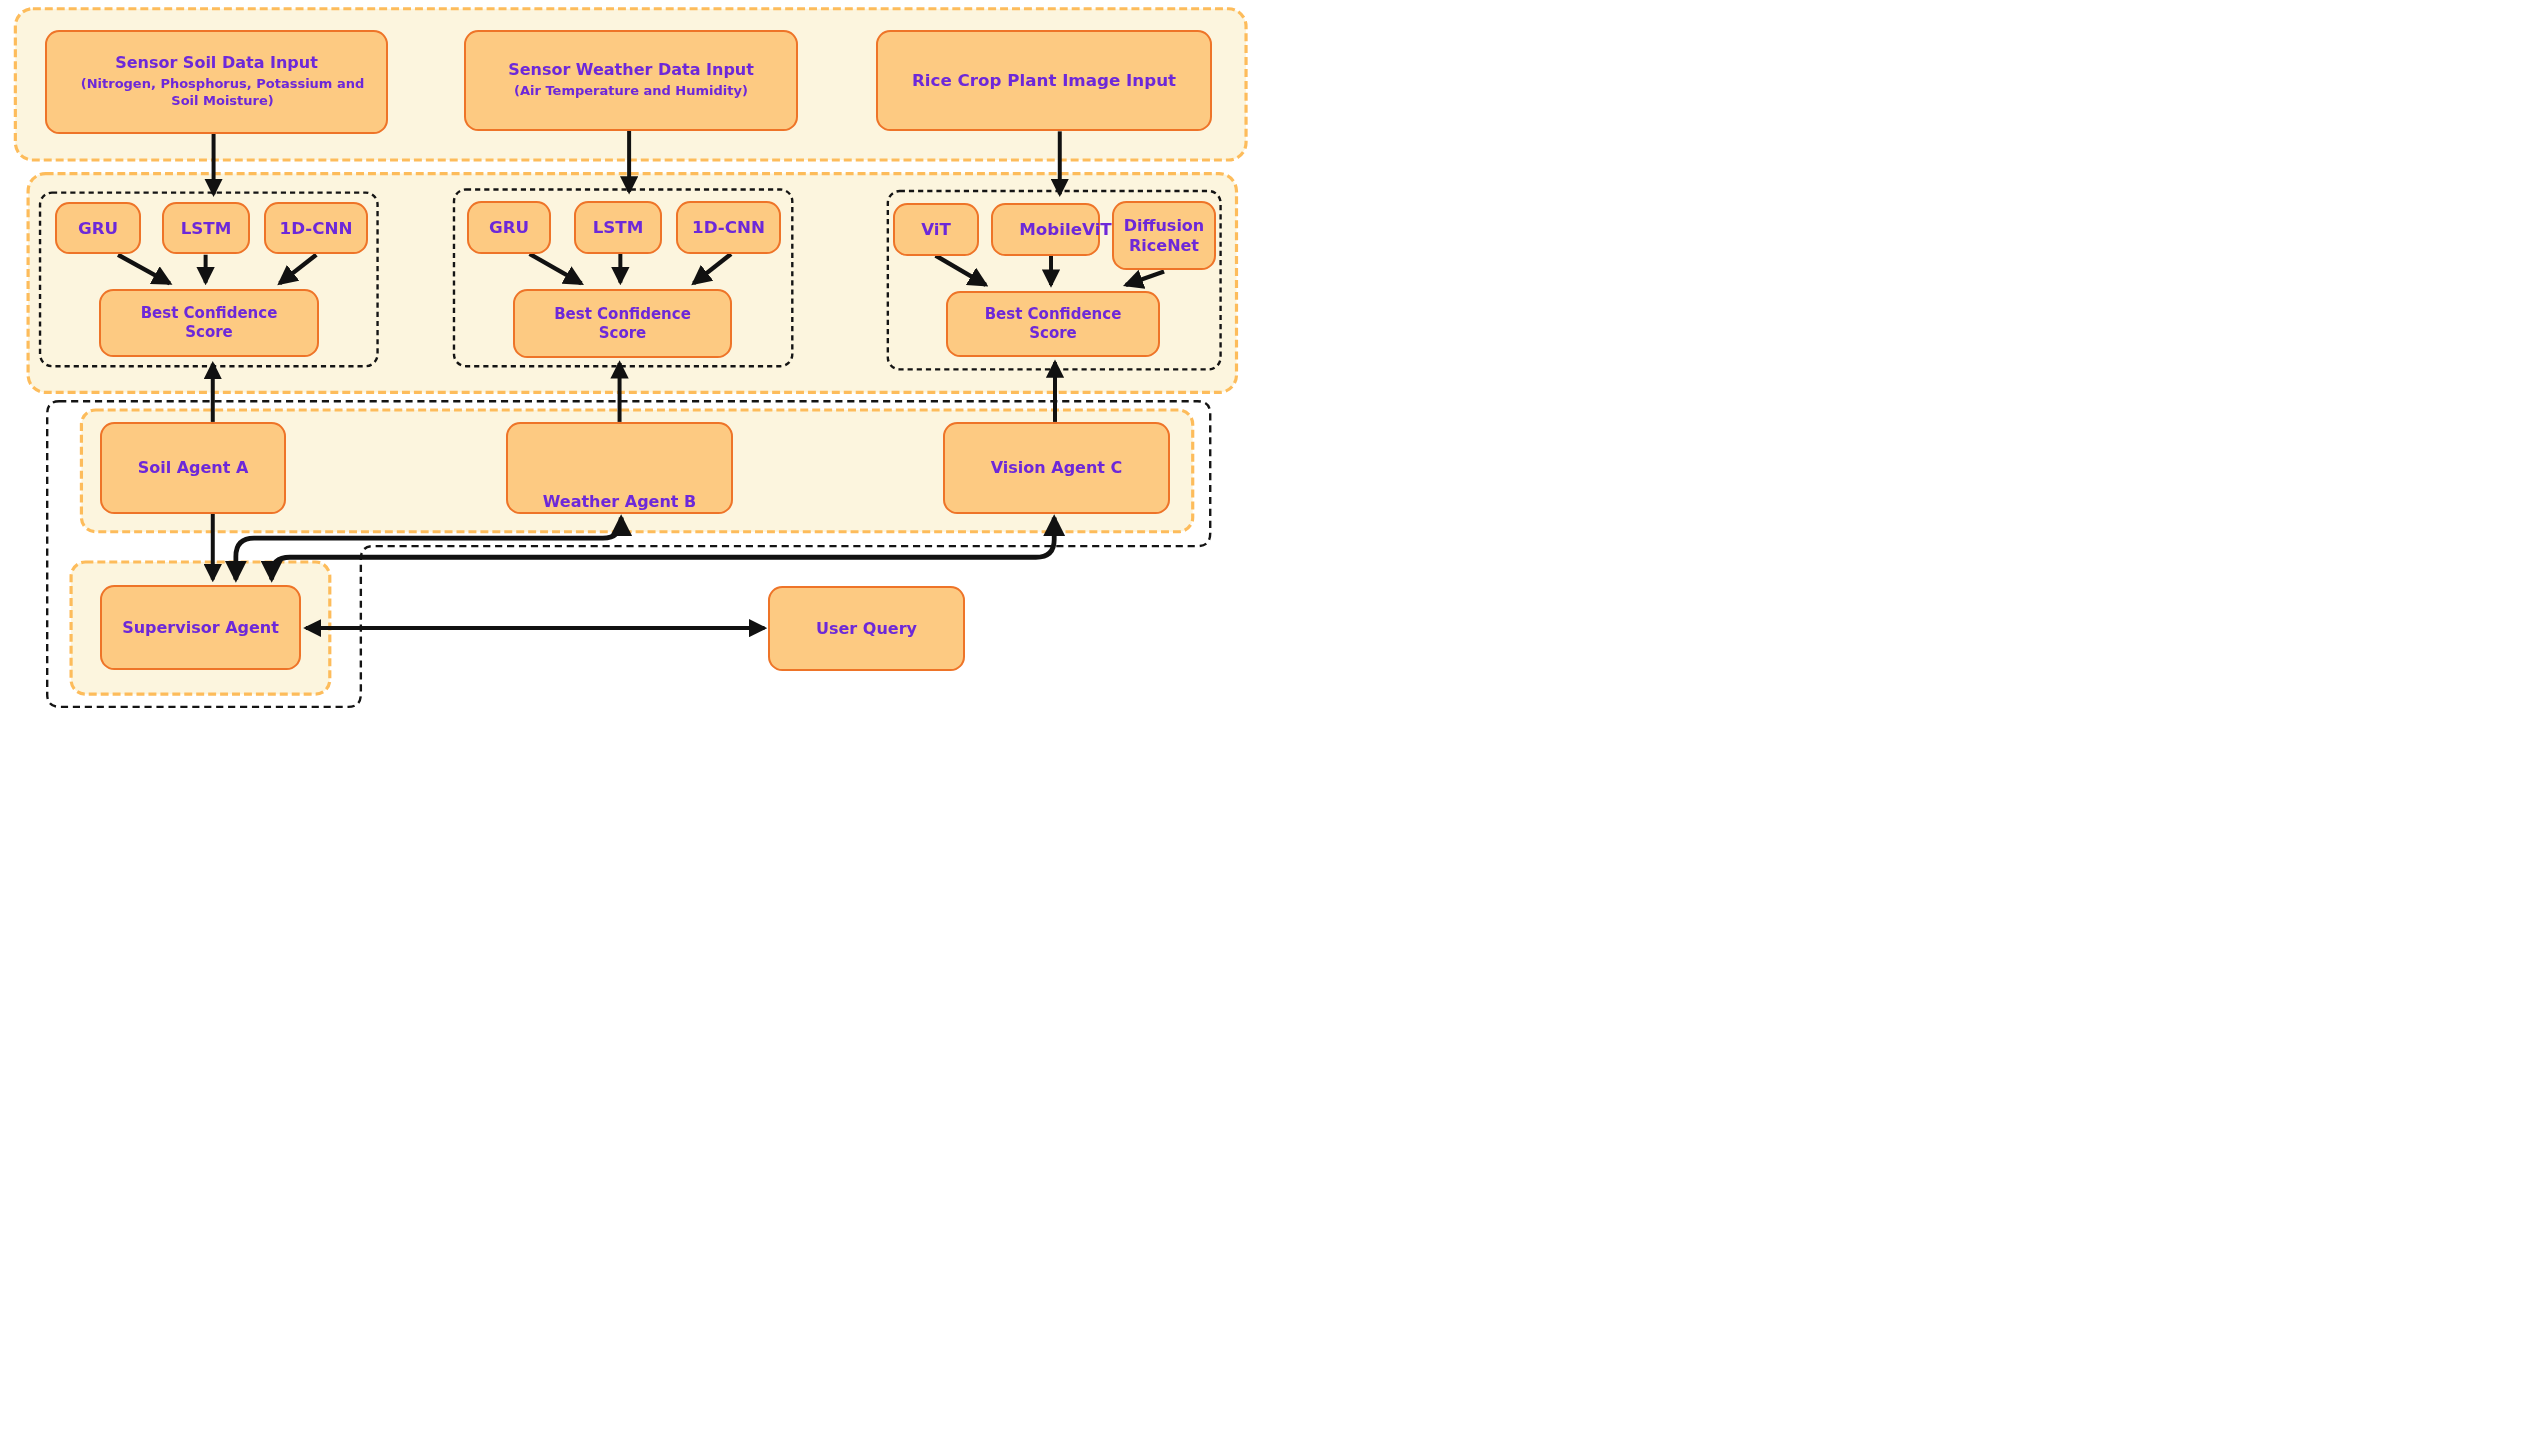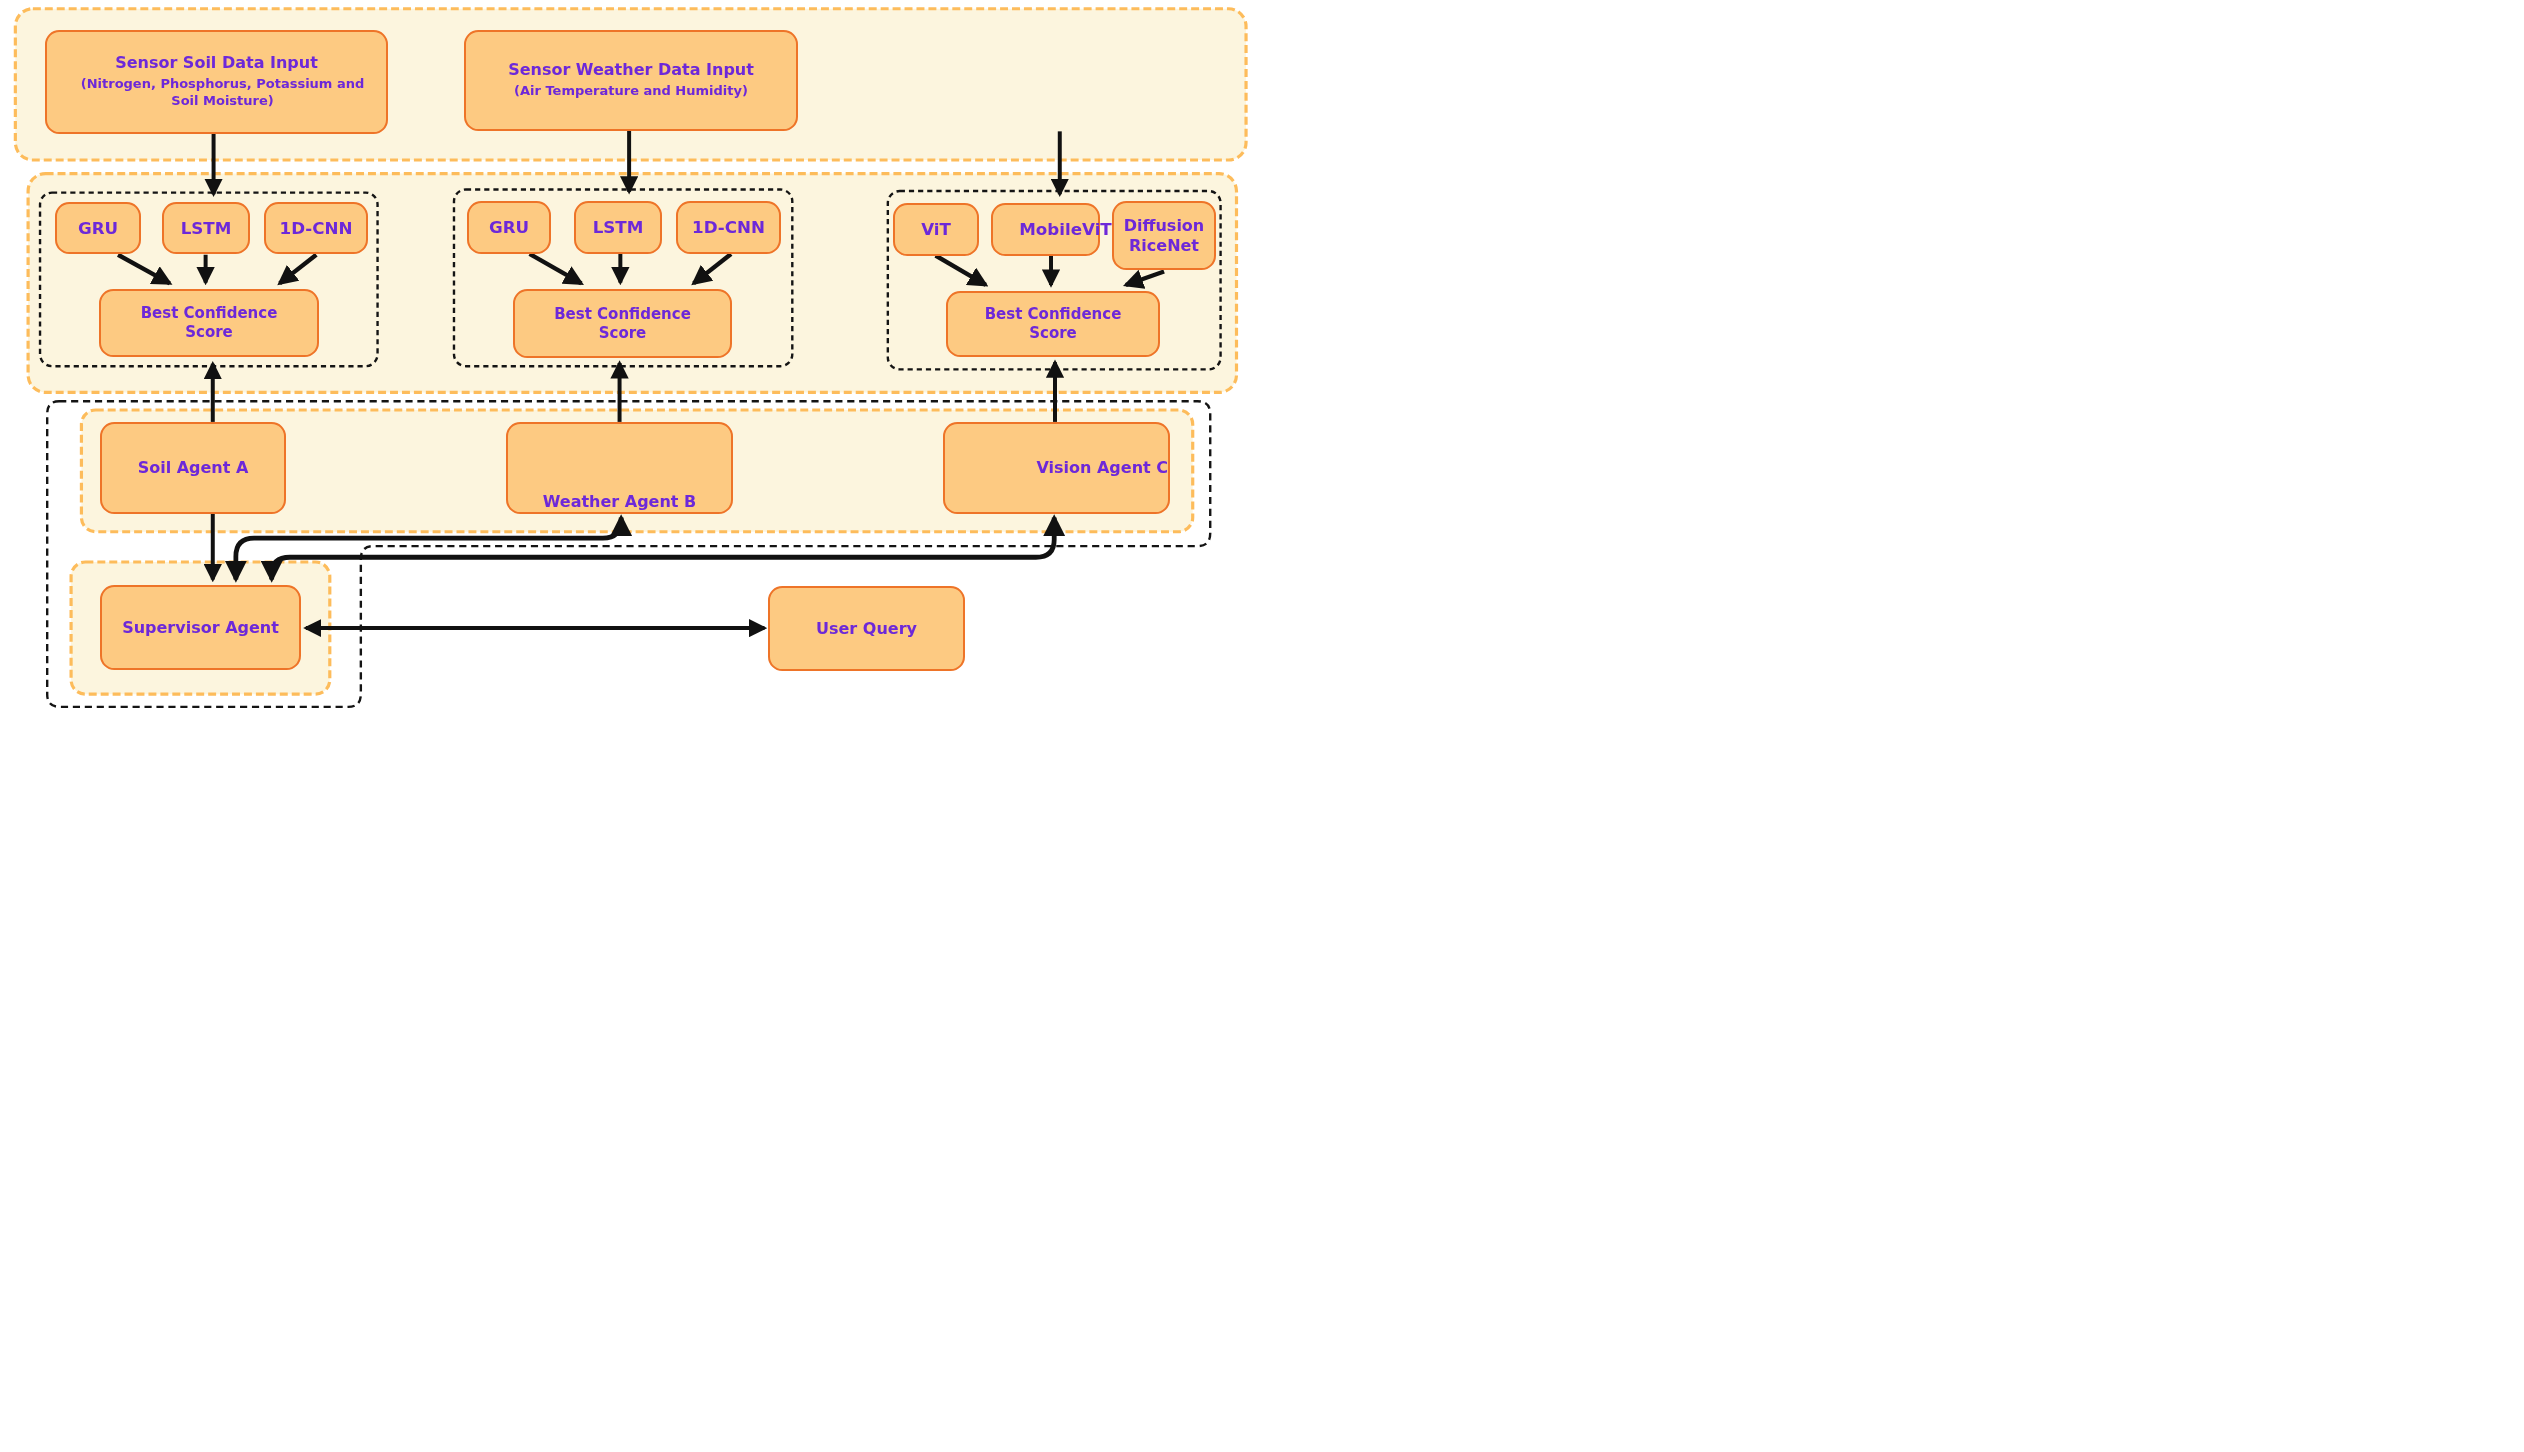--- a/index.html
+++ b/index.html
@@ -71,20 +71,23 @@
   </svg>
 
   <div class="node" style="left:45px;top:29.5px;width:343px;height:104px;">
     <div class="t">Sensor Soil Data Input</div>
     <div class="s wrapnarrow">(Nitrogen, Phosphorus, Potassium and Soil Moisture)</div>
   </div>
   <div class="node" style="left:464px;top:29.5px;width:334px;height:101px;">
     <div class="t">Sensor Weather Data Input</div>
     <div class="s">(Air Temperature and Humidity)</div>
   </div>
+  <div class="node" style="left:876px;top:30px;width:336px;height:101px;">
+    <div class="t" style="font-size:16.7px;">Rice Crop Plant Image Input</div>
+  </div>
 
   <div class="node model" style="left:55px;top:202px;width:86px;height:52px;">
     <div class="t">GRU</div>
   </div>
   <div class="node model" style="left:162px;top:202px;width:88px;height:52px;">
     <div class="t">LSTM</div>
   </div>
   <div class="node model" style="left:264px;top:202px;width:104px;height:52px;">
     <div class="t">1D-CNN</div>
   </div>
@@ -117,21 +120,21 @@
   <div class="node bcs" style="left:946px;top:291px;width:214px;height:66px;">
     <div class="t">Best Confidence Score</div>
   </div>
 
   <div class="node agent" style="left:100px;top:422px;width:186px;height:92px;">
     <div class="t">Soil Agent A</div>
   </div>
   <div class="node agent" style="left:506px;top:422px;width:227px;height:92px;justify-content:flex-end;">
     <div class="t">Weather Agent B</div>
   </div>
-  <div class="node agent" style="left:943px;top:422px;width:227px;height:92px;align-items:flex-end;">
+  <div class="node agent" style="left:943px;top:422px;width:227px;height:92px;">
     <div class="t">Vision Agent C</div>
   </div>
 
   <div class="node agent" style="left:100px;top:585px;width:201px;height:85px;">
     <div class="t">Supervisor Agent</div>
   </div>
   <div class="node agent" style="left:768px;top:586px;width:197px;height:85px;">
     <div class="t">User Query</div>
   </div>
 

